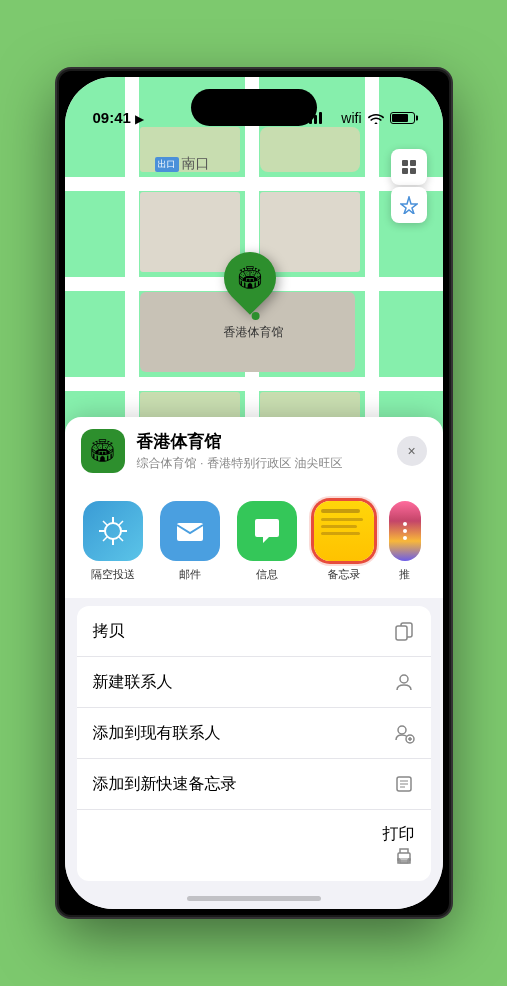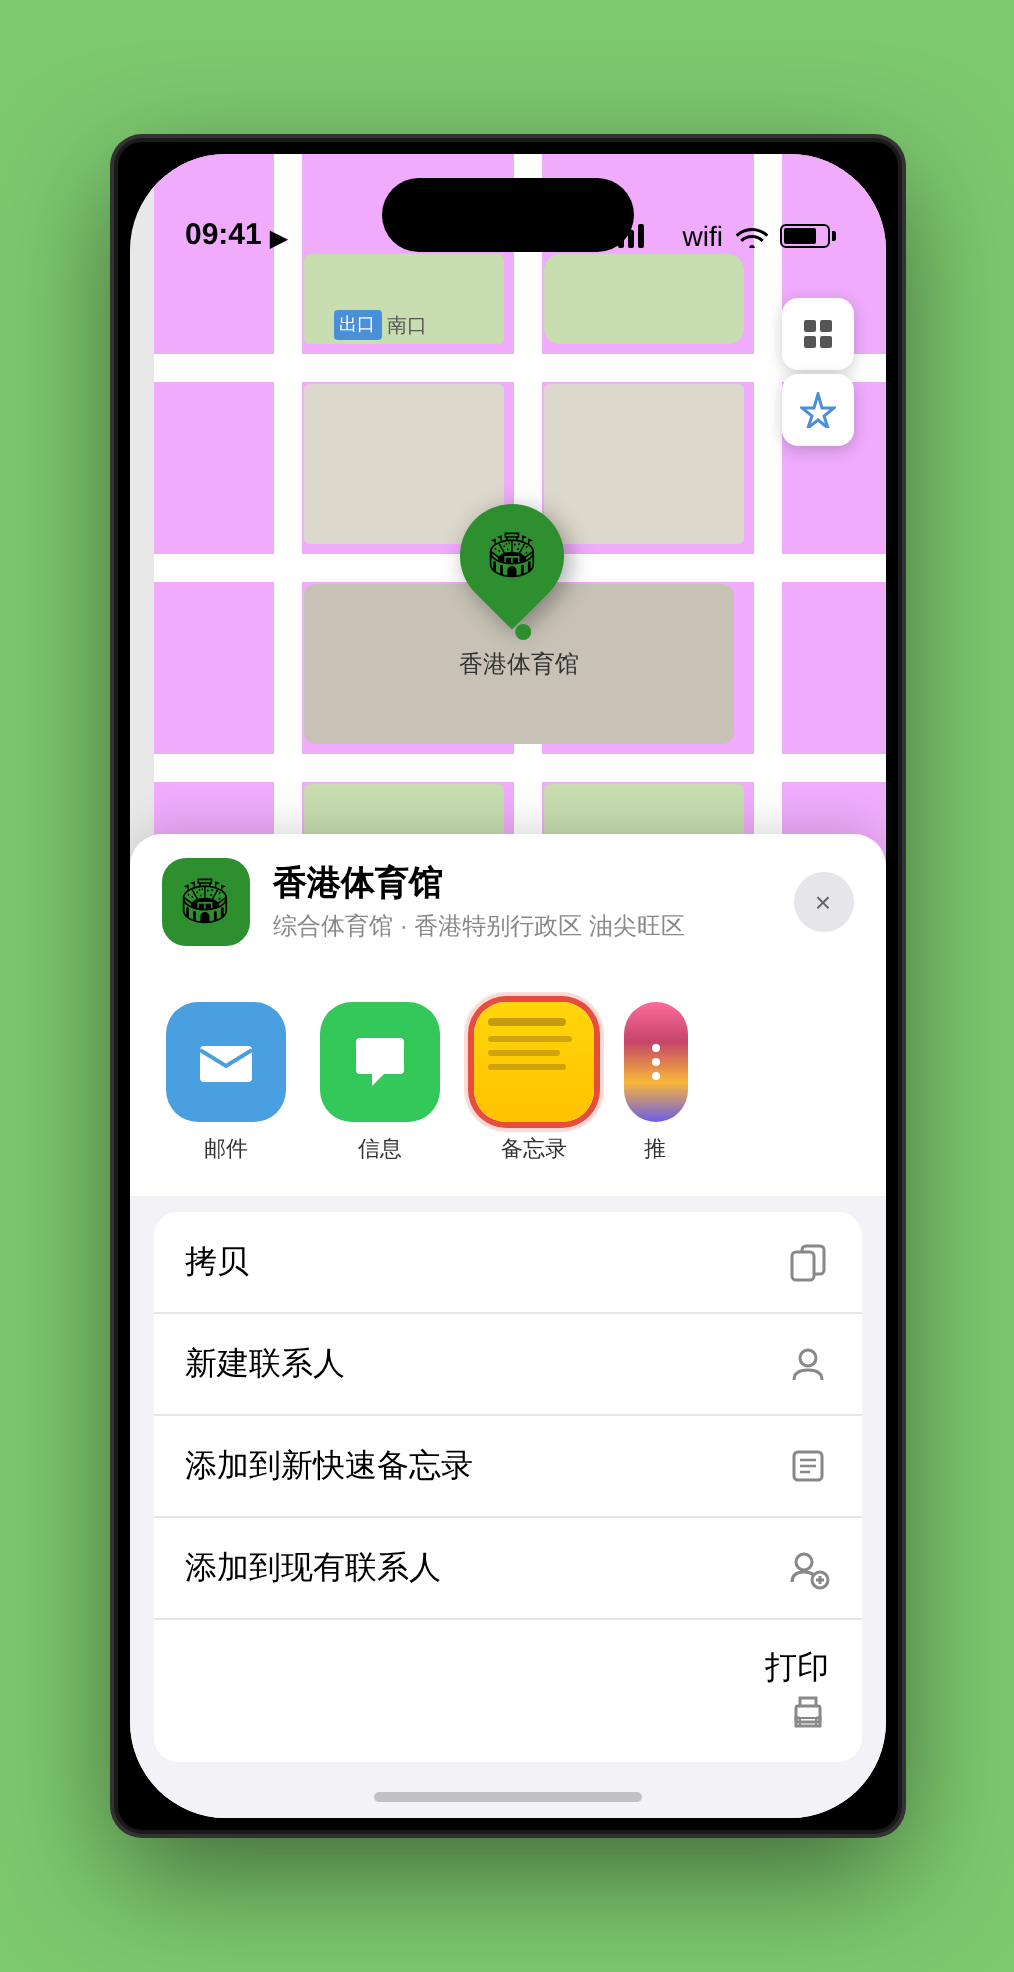--- a/index.html
+++ b/index.html
@@ -116,24 +116,24 @@
       height: 100%;
       width: 80%;
       background: #000;
       border-radius: 1px;
     }
 
     
     .map-area {
       position: absolute;
       top: 0;
-      left: 12px;
+      left: 0;
       right: 0;
       height: 440px;
-      background: #f0abfc;
+      background: #86efac;
       overflow: hidden;
     }
 
     
     .map-road-h {
       position: absolute;
       height: 12px;
       background: #fff;
       left: 0;
       right: 0;
@@ -382,21 +382,21 @@
       <div class="map-block" style="top:115px;left:75px;width:100px;height:80px;"></div>
       <div class="map-block" style="top:115px;left:195px;width:100px;height:80px;"></div>
       <div class="map-block map-block-green" style="top:50px;left:75px;width:100px;height:45px;"></div>
       <div class="map-block map-block-green" style="top:50px;left:195px;width:100px;height:45px;border-radius:8px;"></div>
       <div class="map-block" style="top:215px;left:75px;width:215px;height:80px;background:#c8c2b6;border-radius:6px;"></div>
       <div class="map-block map-block-green" style="top:315px;left:75px;width:100px;height:80px;"></div>
       <div class="map-block map-block-green" style="top:315px;left:195px;width:100px;height:80px;"></div>
 
       <div style="position:absolute;top:78px;left:90px;display:flex;align-items:center;gap:3px;">
         <span style="background:#4a90d9;color:#fff;font-size:9px;padding:1px 3px;border-radius:2px;">出口</span>
-        <span style="font-size:10px;color:#555;font-weight:500;">南口</span>
+        <span style="font-size:14px;color:#555;font-weight:500;">南口</span>
       </div>
 
       <div class="map-controls">
         <div class="map-control-btn">
           <svg width="20" height="20" viewBox="0 0 20 20" fill="none">
             <rect x="3" y="3" width="6" height="6" rx="1" fill="#555"></rect>
             <rect x="11" y="3" width="6" height="6" rx="1" fill="#555"></rect>
             <rect x="3" y="11" width="6" height="6" rx="1" fill="#555"></rect>
             <rect x="11" y="11" width="6" height="6" rx="1" fill="#555"></rect>
           </svg>
@@ -427,20 +427,30 @@
           <div class="location-name">香港体育馆</div>
           <div class="location-sub">综合体育馆 · 香港特别行政区 油尖旺区</div>
         </div>
         <div class="close-btn">×</div>
       </div>
 
       <div style="height:0.5px;background:#e5e5ea;"></div>
 
       <div class="share-row">
 
+        <div class="share-item">
+          <div class="share-icon-wrap share-icon-airdrop">
+            <svg width="36" height="36" viewBox="0 0 36 36" fill="none">
+              <circle cx="18" cy="18" r="8" stroke="white" stroke-width="2" fill="none"></circle>
+              <path d="M18 10 L18 4 M18 26 L18 32 M10 18 L4 18 M26 18 L32 18" stroke="white" stroke-width="2"></path>
+              <path d="M12 12 L8 8 M24 24 L28 28 M12 24 L8 28 M24 12 L28 8" stroke="white" stroke-width="1.5"></path>
+            </svg>
+          </div>
+          <span class="share-label">隔空投送</span>
+        </div>
 
         <div class="share-item">
           <div class="share-icon-wrap share-icon-mail">
             <svg width="36" height="36" viewBox="0 0 36 36" fill="none">
               <rect x="5" y="10" width="26" height="18" rx="2" fill="white"></rect>
               <path d="M5 12 L18 20 L31 12" stroke="#4a9fe0" stroke-width="2" fill="none"></path>
             </svg>
           </div>
           <span class="share-label">邮件</span>
         </div>
@@ -490,34 +500,34 @@
 
         <div class="action-row">
           <span class="action-text">新建联系人</span>
           <svg width="22" height="22" viewBox="0 0 22 22" fill="none">
             <circle cx="11" cy="8" r="4" stroke="#888" stroke-width="1.5" fill="none"></circle>
             <path d="M4 19 Q4 14 11 14 Q18 14 18 19" stroke="#888" stroke-width="1.5" fill="none"></path>
           </svg>
         </div>
 
         <div class="action-row">
-          <span class="action-text">添加到新快速备忘录</span>
-          <svg width="22" height="22" viewBox="0 0 22 22" fill="none">
-            <rect x="4" y="4" width="14" height="14" rx="2" stroke="#888" stroke-width="1.5" fill="none"></rect>
-            <path d="M7 8 H15 M7 11 H15 M7 14 H12" stroke="#888" stroke-width="1.2"></path>
-          </svg>
-        </div>
-
-        <div class="action-row">
           <span class="action-text">添加到现有联系人</span>
           <svg width="22" height="22" viewBox="0 0 22 22" fill="none">
             <circle cx="9" cy="8" r="4" stroke="#888" stroke-width="1.5" fill="none"></circle>
             <path d="M3 18 Q3 13 9 13 Q12 13 14 14.5" stroke="#888" stroke-width="1.5" fill="none"></path>
             <circle cx="17" cy="17" r="4" stroke="#888" stroke-width="1.5" fill="none"></circle>
             <path d="M15 17 H19 M17 15 V19" stroke="#888" stroke-width="1.5"></path>
+          </svg>
+        </div>
+
+        <div class="action-row">
+          <span class="action-text">添加到新快速备忘录</span>
+          <svg width="22" height="22" viewBox="0 0 22 22" fill="none">
+            <rect x="4" y="4" width="14" height="14" rx="2" stroke="#888" stroke-width="1.5" fill="none"></rect>
+            <path d="M7 8 H15 M7 11 H15 M7 14 H12" stroke="#888" stroke-width="1.2"></path>
           </svg>
         </div>
 
         <div class="action-row" style="border-bottom:none;">
           <span class="action-text">打印</span>
           <svg width="22" height="22" viewBox="0 0 22 22" fill="none">
             <rect x="5" y="8" width="12" height="8" rx="1" stroke="#888" stroke-width="1.5" fill="none"></rect>
             <path d="M7 8 L7 4 L15 4 L15 8" stroke="#888" stroke-width="1.5" fill="none"></path>
             <path d="M7 14 L5 14 L5 18 L17 18 L17 14 L15 14" stroke="#888" stroke-width="1.5" fill="none"></path>
             <rect x="7" y="14" width="8" height="4" fill="none" stroke="#888" stroke-width="1"></rect>

